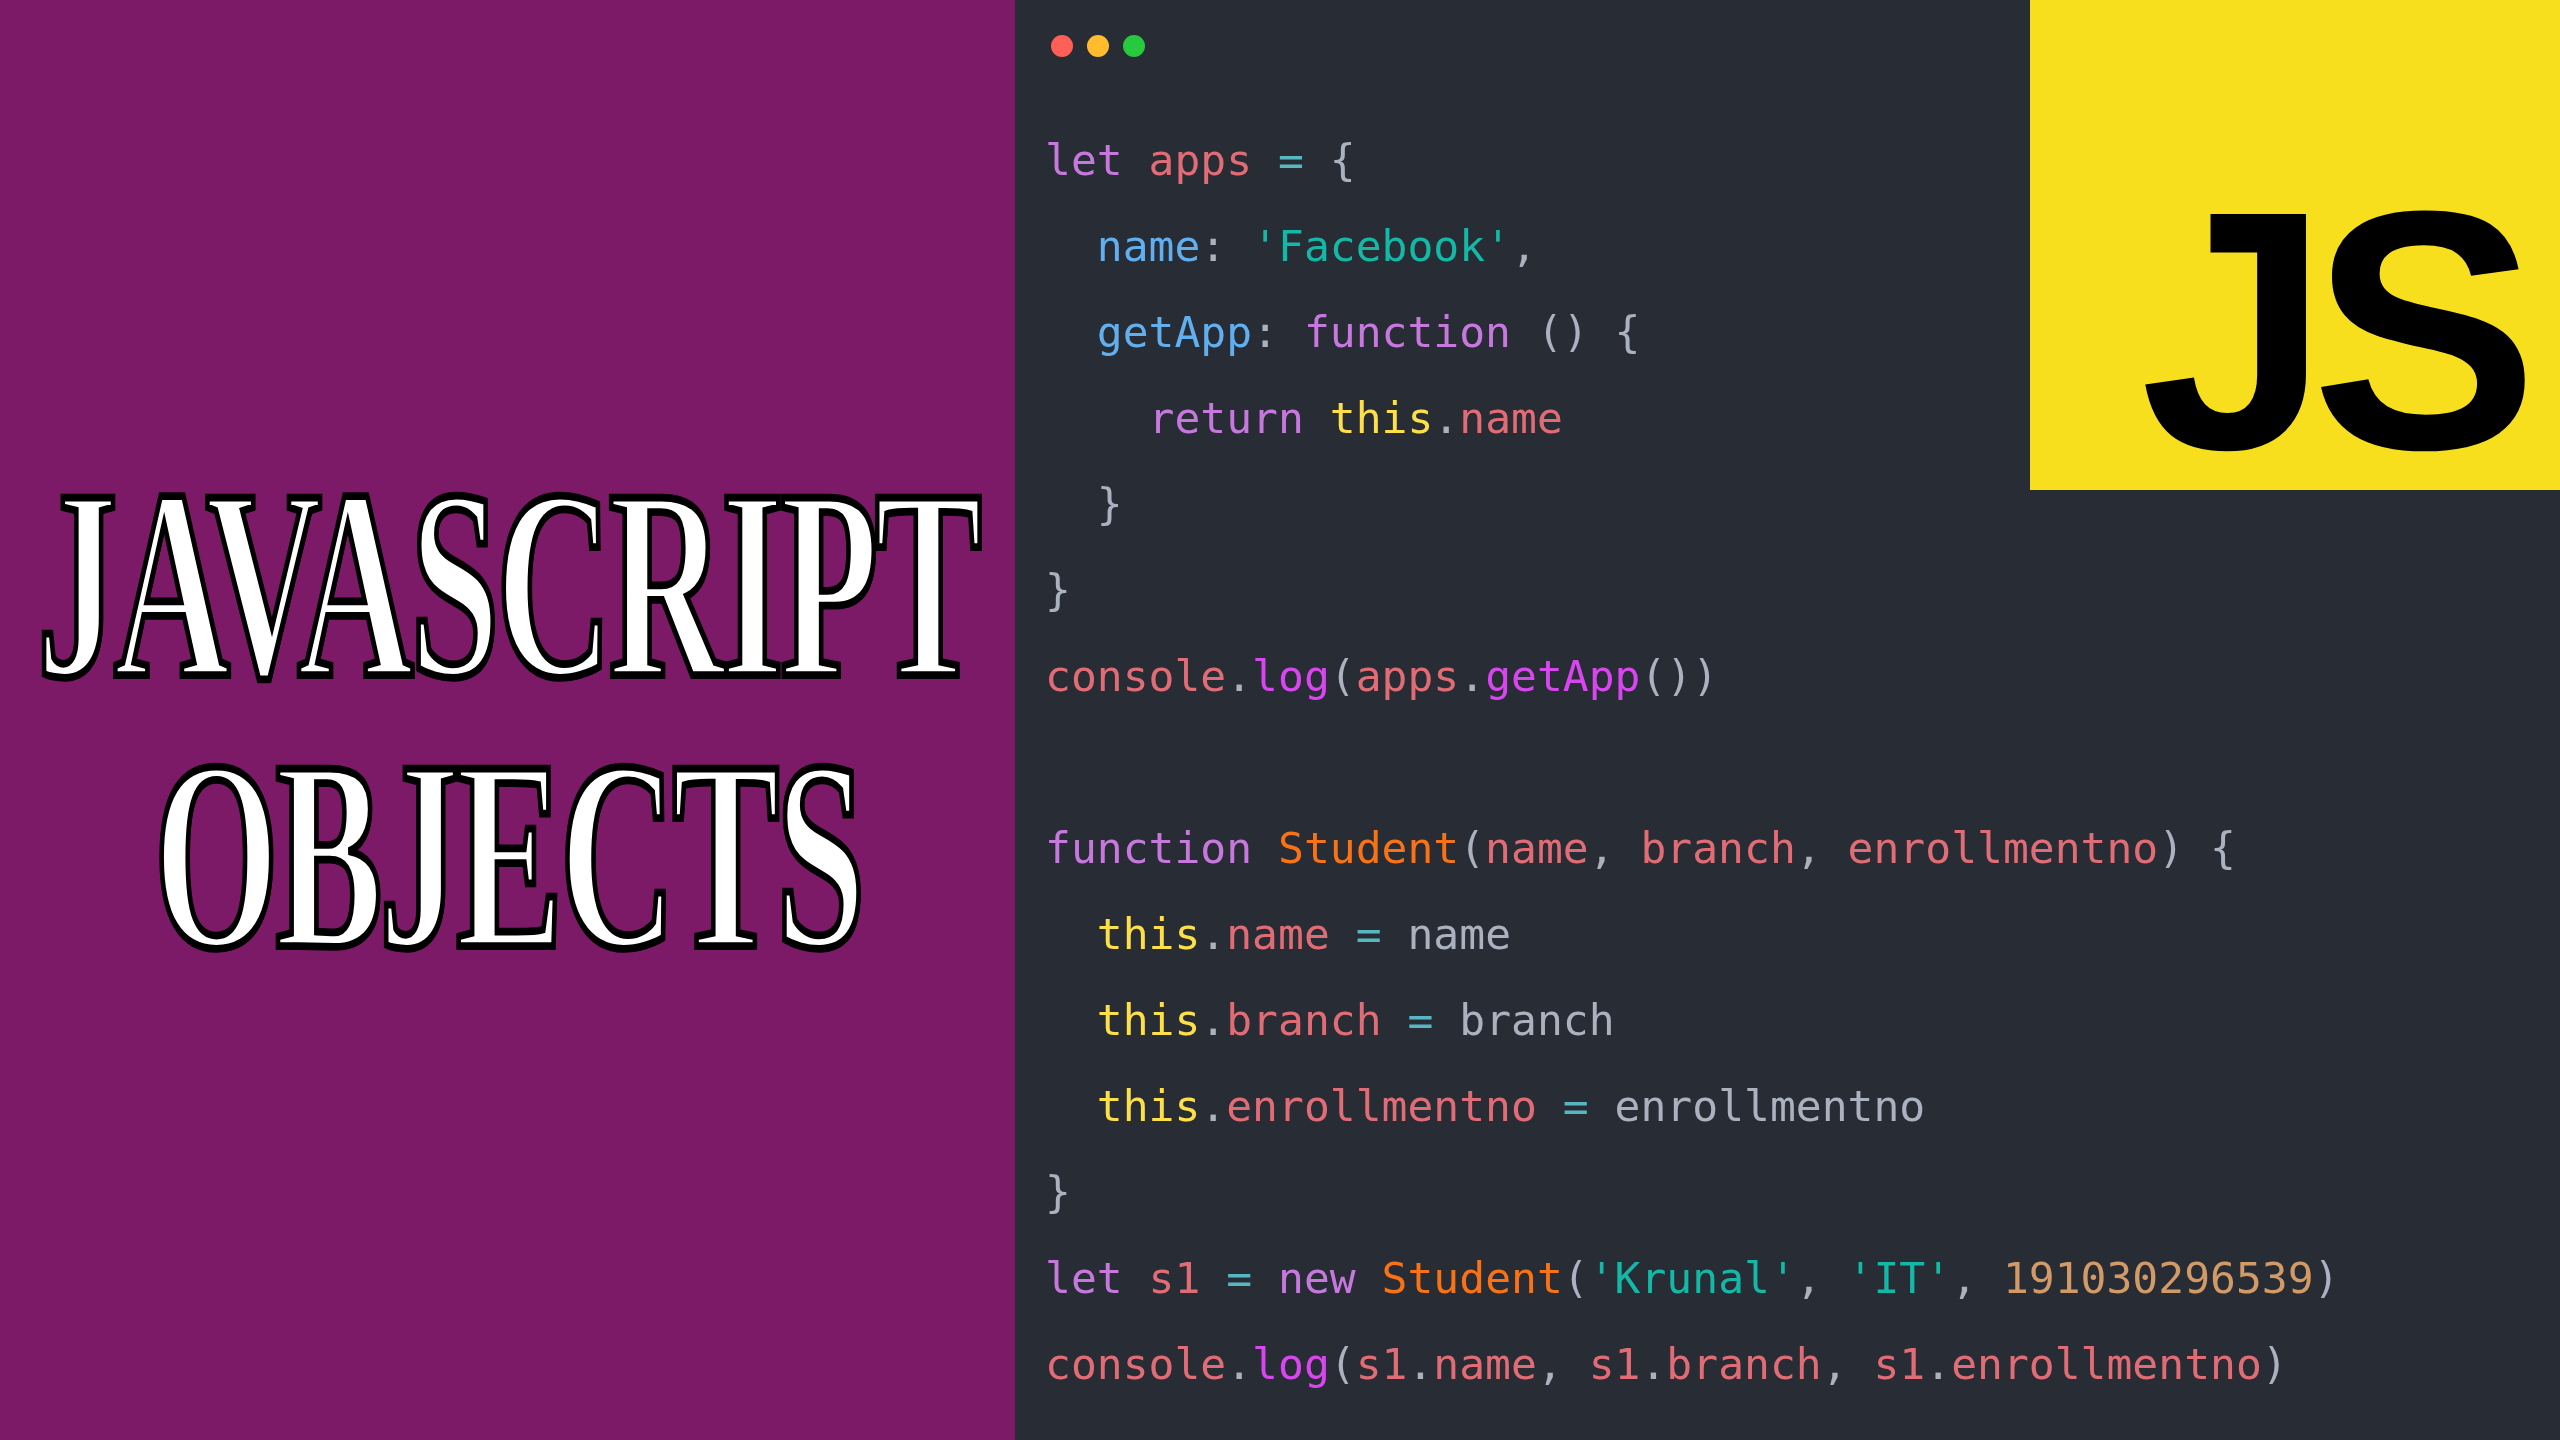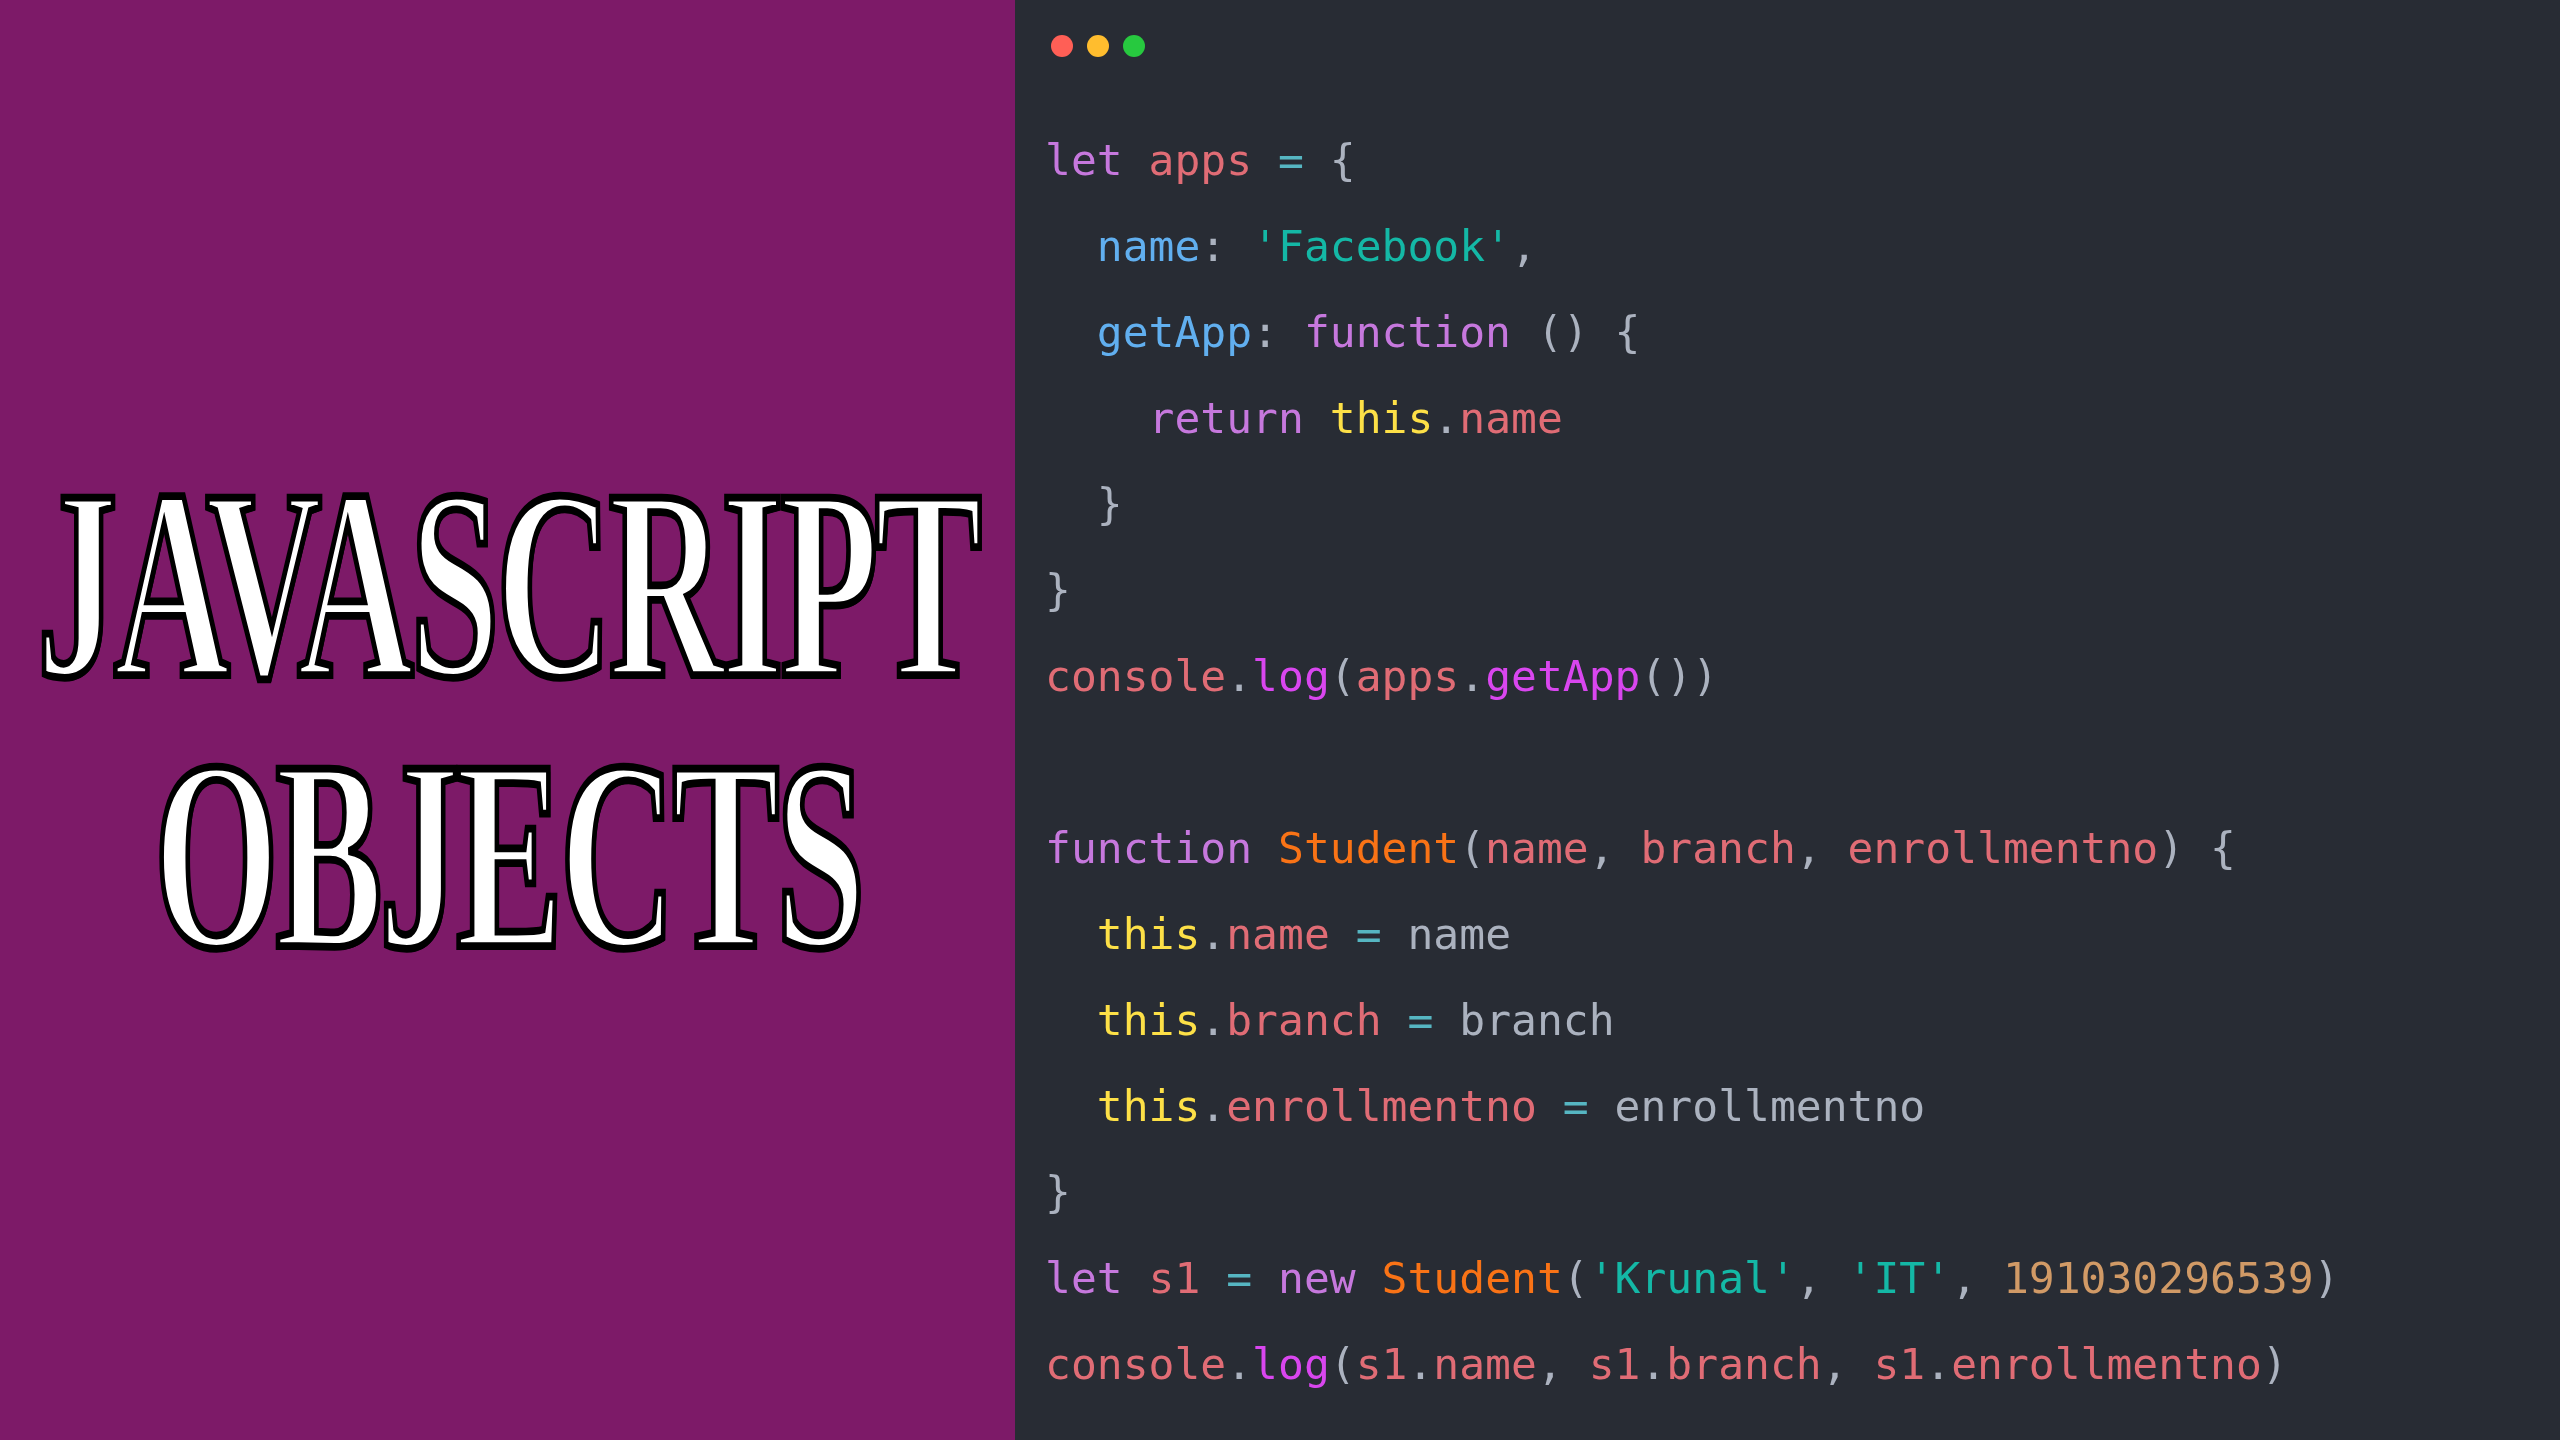--- a/index.html
+++ b/index.html
@@ -98,20 +98,23 @@
   <div class="title-word">OBJECTS</div>
 </div>
 
 <div class="right-panel">
   <div class="window-dots">
     <div class="dot dot-red"></div>
     <div class="dot dot-yellow"></div>
     <div class="dot dot-green"></div>
   </div>
 
+  <div class="js-badge">
+    <div class="js-text">JS</div>
+  </div>
 
   <div class="code"><span class="kw">let</span><span> </span><span class="var">apps</span><span class="op"> = </span><span class="punct">{</span>
 <span>  </span><span class="prop">name</span><span class="punct">: </span><span class="str">'Facebook'</span><span class="punct">,</span>
 <span>  </span><span class="prop">getApp</span><span class="punct">: </span><span class="kw">function</span><span class="punct"> () </span><span class="punct">{</span>
 <span>    </span><span class="kw">return</span><span> </span><span class="this">this</span><span class="punct">.</span><span class="var">name</span>
 <span>  </span><span class="punct">}</span>
 <span class="punct">}</span>
 <span class="var">console</span><span class="punct">.</span><span class="call">log</span><span class="punct">(</span><span class="var">apps</span><span class="punct">.</span><span class="call">getApp</span><span class="punct">()</span><span class="punct">)</span>
 
 <span class="kw">function</span><span> </span><span class="fn">Student</span><span class="punct">(</span><span class="param">name</span><span class="punct">, </span><span class="param">branch</span><span class="punct">, </span><span class="param">enrollmentno</span><span class="punct">)</span><span class="punct"> {</span>

